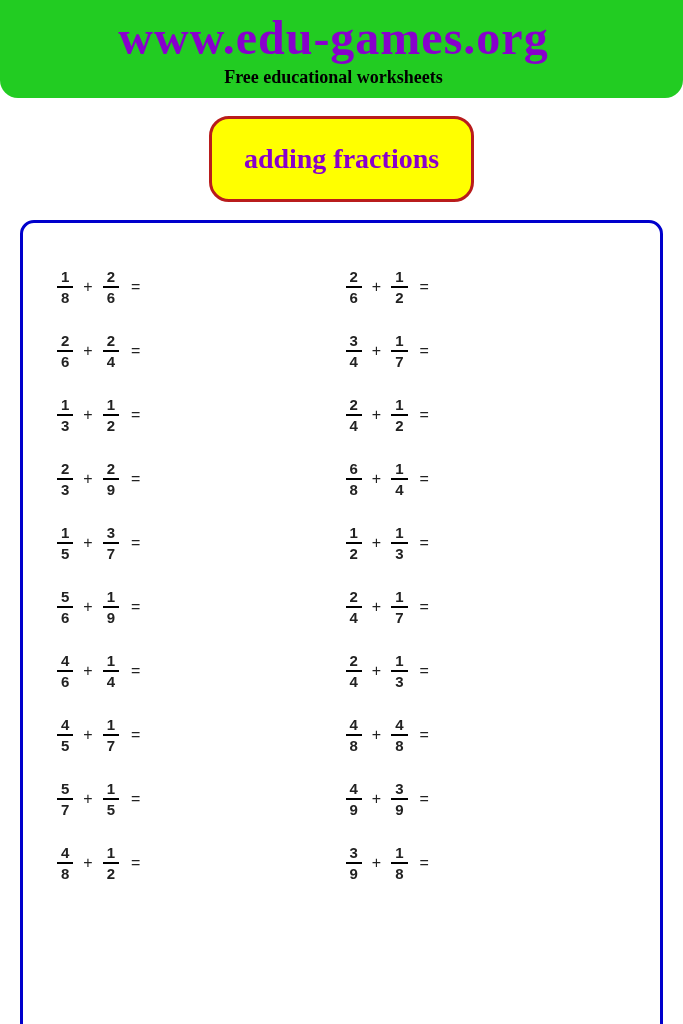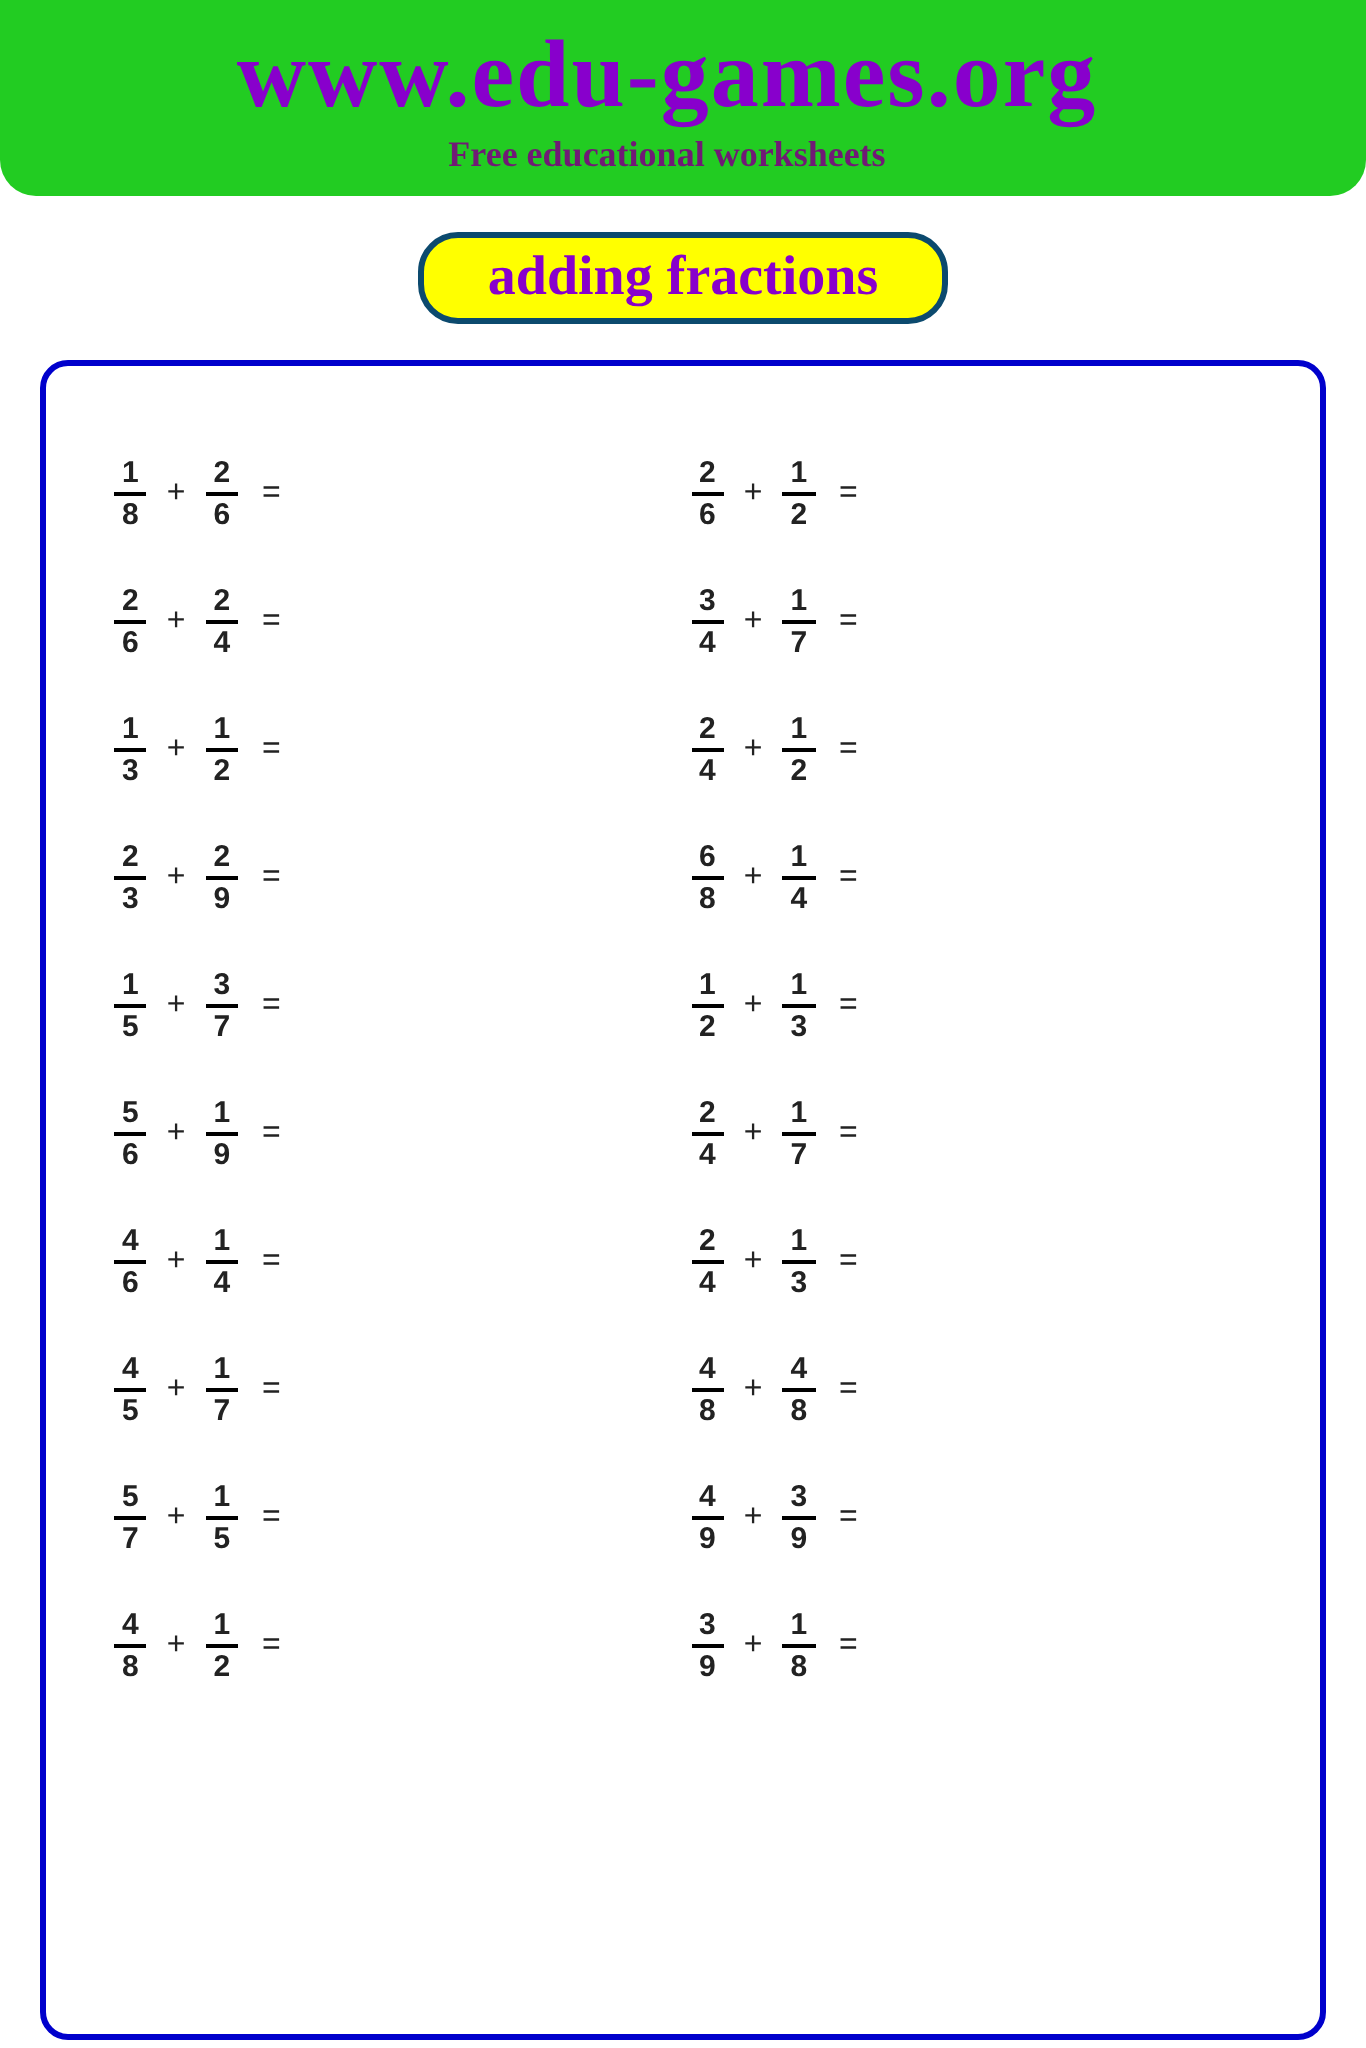--- a/index.html
+++ b/index.html
@@ -25,42 +25,42 @@
       font-weight: bold;
       color: #8800cc;
       letter-spacing: 1px;
       line-height: 1.1;
       font-family: 'Comic Sans MS', cursive;
     }
 
     #site-subtitle {
       font-size: 18px;
       font-weight: bold;
-      color: #701a75;
+      color: #000000;
       margin-top: 2px;
       margin-bottom: 4px;
       font-family: 'Comic Sans MS', cursive;
     }
 
     #main-content {
       flex: 1;
       padding: 18px 20px 10px 20px;
     }
 
     #worksheet-title-container {
       display: flex;
       justify-content: center;
       margin-bottom: 18px;
     }
 
     #worksheet-title {
       background: #ffff00;
-      border: 3px solid #0c4a6e;
+      border: 3px solid #b91c1c;
       border-radius: 20px;
-      padding: 4px 32px;
+      padding: 24px 32px;
       font-size: 28px;
       font-weight: bold;
       color: #8800cc;
       font-family: 'Comic Sans MS', cursive;
     }
 
     #worksheet-box {
       border: 3px solid #0000cc;
       border-radius: 14px;
       padding: 22px 30px 16px 30px;

